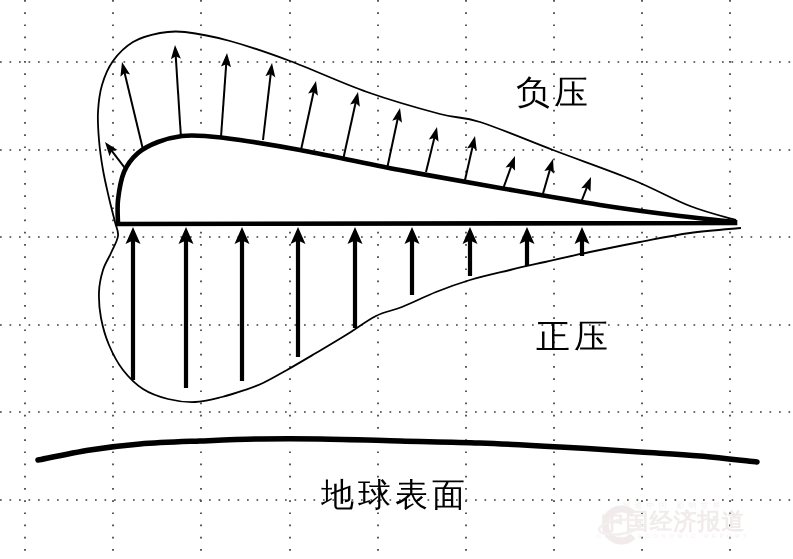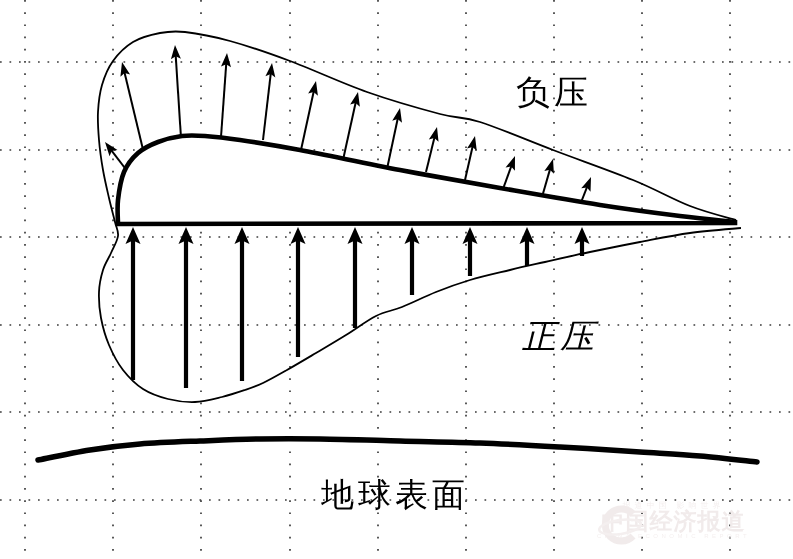--- a/index.html
+++ b/index.html
@@ -6,21 +6,21 @@
   .stage{
     position:relative;width:793px;height:559px;background:#ffffff;overflow:hidden;
     font-family:"Liberation Serif","DejaVu Serif",serif;
   }
   .stage svg{position:absolute;left:0;top:0;}
   .lbl{
     position:absolute;color:#000;font-size:34px;letter-spacing:4px;line-height:1;
     white-space:nowrap;font-family:"Liberation Serif","DejaVu Serif",serif;
   }
   .lbl-neg{left:516px;top:76px;}
-  .lbl-pos{left:522px;top:320px;font-style:italic;}
+  .lbl-pos{left:536px;top:320px;}
   .lbl-earth{left:321px;top:479px;font-size:33px;text-align:right;}
   .watermark{
     position:absolute;left:597px;top:502px;display:flex;align-items:center;gap:4px;
     user-select:none;
   }
   .wm-logo{width:46px;height:46px;display:block;}
   .wm-text{display:flex;flex-direction:column;align-items:center;line-height:1;}
   .wm-top{font-size:8px;letter-spacing:4px;color:#f4efef;white-space:nowrap;}
   .wm-main{font-size:23px;font-weight:bold;letter-spacing:1px;color:#f1ebeb;white-space:nowrap;}
   .wm-bottom{font-size:6px;letter-spacing:3.5px;color:#f4efef;white-space:nowrap;font-family:"Liberation Sans",sans-serif;}

